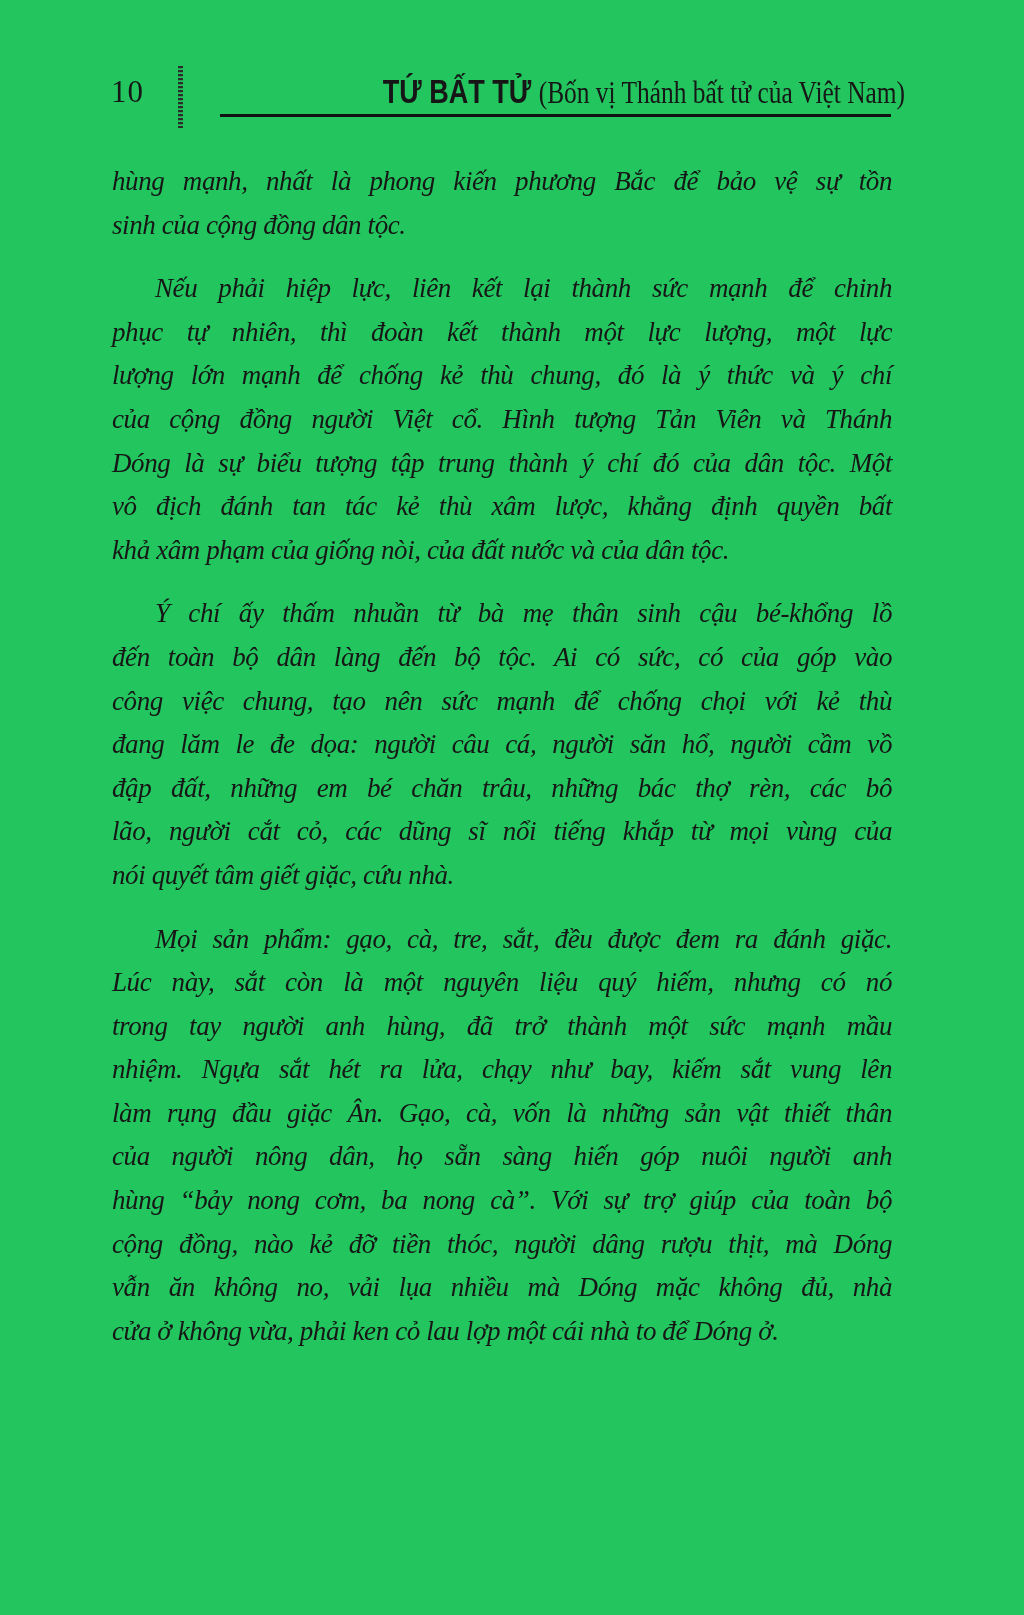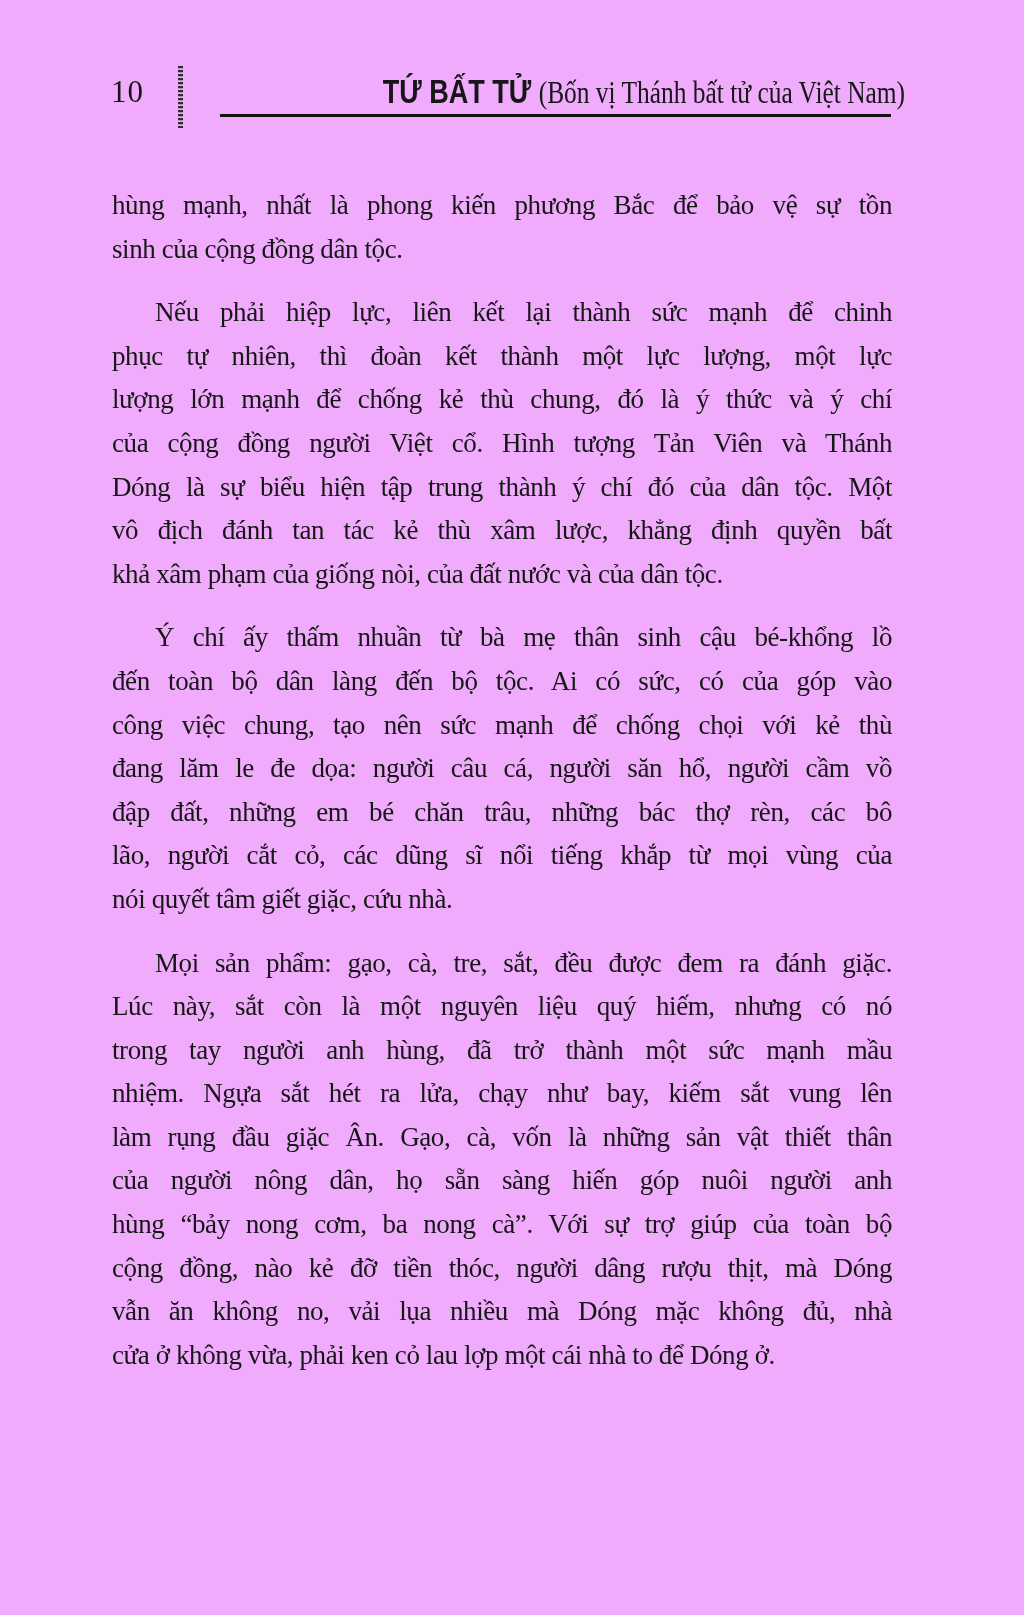--- a/index.html
+++ b/index.html
@@ -1,19 +1,19 @@
 <!DOCTYPE html>
 <html lang="vi"><head>
 <meta charset="utf-8">
 <style>
   html,body{margin:0;padding:0;}
   .page{
     position:relative;
     width:1024px;height:1615px;
-    background:#f0abfc;
+    background:#22c55e;
     font-family:"Liberation Serif", serif;
     color:#161616;
     overflow:hidden;
   }
   
   .page-num{
     position:absolute;left:111px;top:74px;
     font-size:31px;line-height:36px;
     letter-spacing:1px;
   }
@@ -43,21 +43,21 @@
     font-weight:normal;
     font-size:31px;line-height:40px;
     margin-left:9px;
   }
   .header-rule{
     position:absolute;left:220px;top:114px;
     width:671px;height:3px;background:#121212;
   }
   
   .body-text{
-    position:absolute;left:112px;top:184px;width:780px;
+    position:absolute;left:112px;top:160px;width:780px;font-style:italic;
   }
   .para + .para{margin-top:20px;}
   .line{
     font-size:27px;
     line-height:43.6px;
     height:43.6px;
     letter-spacing:-0.4px;
     text-align:justify;
     text-align-last:justify;
     white-space:normal;
@@ -82,21 +82,21 @@
     <div class="para">
       <div class="line">hùng mạnh, nhất là phong kiến phương Bắc để bảo vệ sự tồn</div>
       <div class="line last">sinh của cộng đồng dân tộc.</div>
     </div>
 
     <div class="para">
       <div class="line indent">Nếu phải hiệp lực, liên kết lại thành sức mạnh để chinh</div>
       <div class="line">phục tự nhiên, thì đoàn kết thành một lực lượng, một lực</div>
       <div class="line">lượng lớn mạnh để chống kẻ thù chung, đó là ý thức và ý chí</div>
       <div class="line">của cộng đồng người Việt cổ. Hình tượng Tản Viên và Thánh</div>
-      <div class="line">Dóng là sự biểu hiện tập trung thành ý chí đó của dân tộc. Một</div>
+      <div class="line">Dóng là sự biểu tượng tập trung thành ý chí đó của dân tộc. Một</div>
       <div class="line">vô địch đánh tan tác kẻ thù xâm lược, khẳng định quyền bất</div>
       <div class="line last">khả xâm phạm của giống nòi, của đất nước và của dân tộc.</div>
     </div>
 
     <div class="para">
       <div class="line indent">Ý chí ấy thấm nhuần từ bà mẹ thân sinh cậu bé-khổng lồ</div>
       <div class="line">đến toàn bộ dân làng đến bộ tộc. Ai có sức, có của góp vào</div>
       <div class="line">công việc chung, tạo nên sức mạnh để chống chọi với kẻ thù</div>
       <div class="line">đang lăm le đe dọa: người câu cá, người săn hổ, người cầm vồ</div>
       <div class="line">đập đất, những em bé chăn trâu, những bác thợ rèn, các bô</div>

